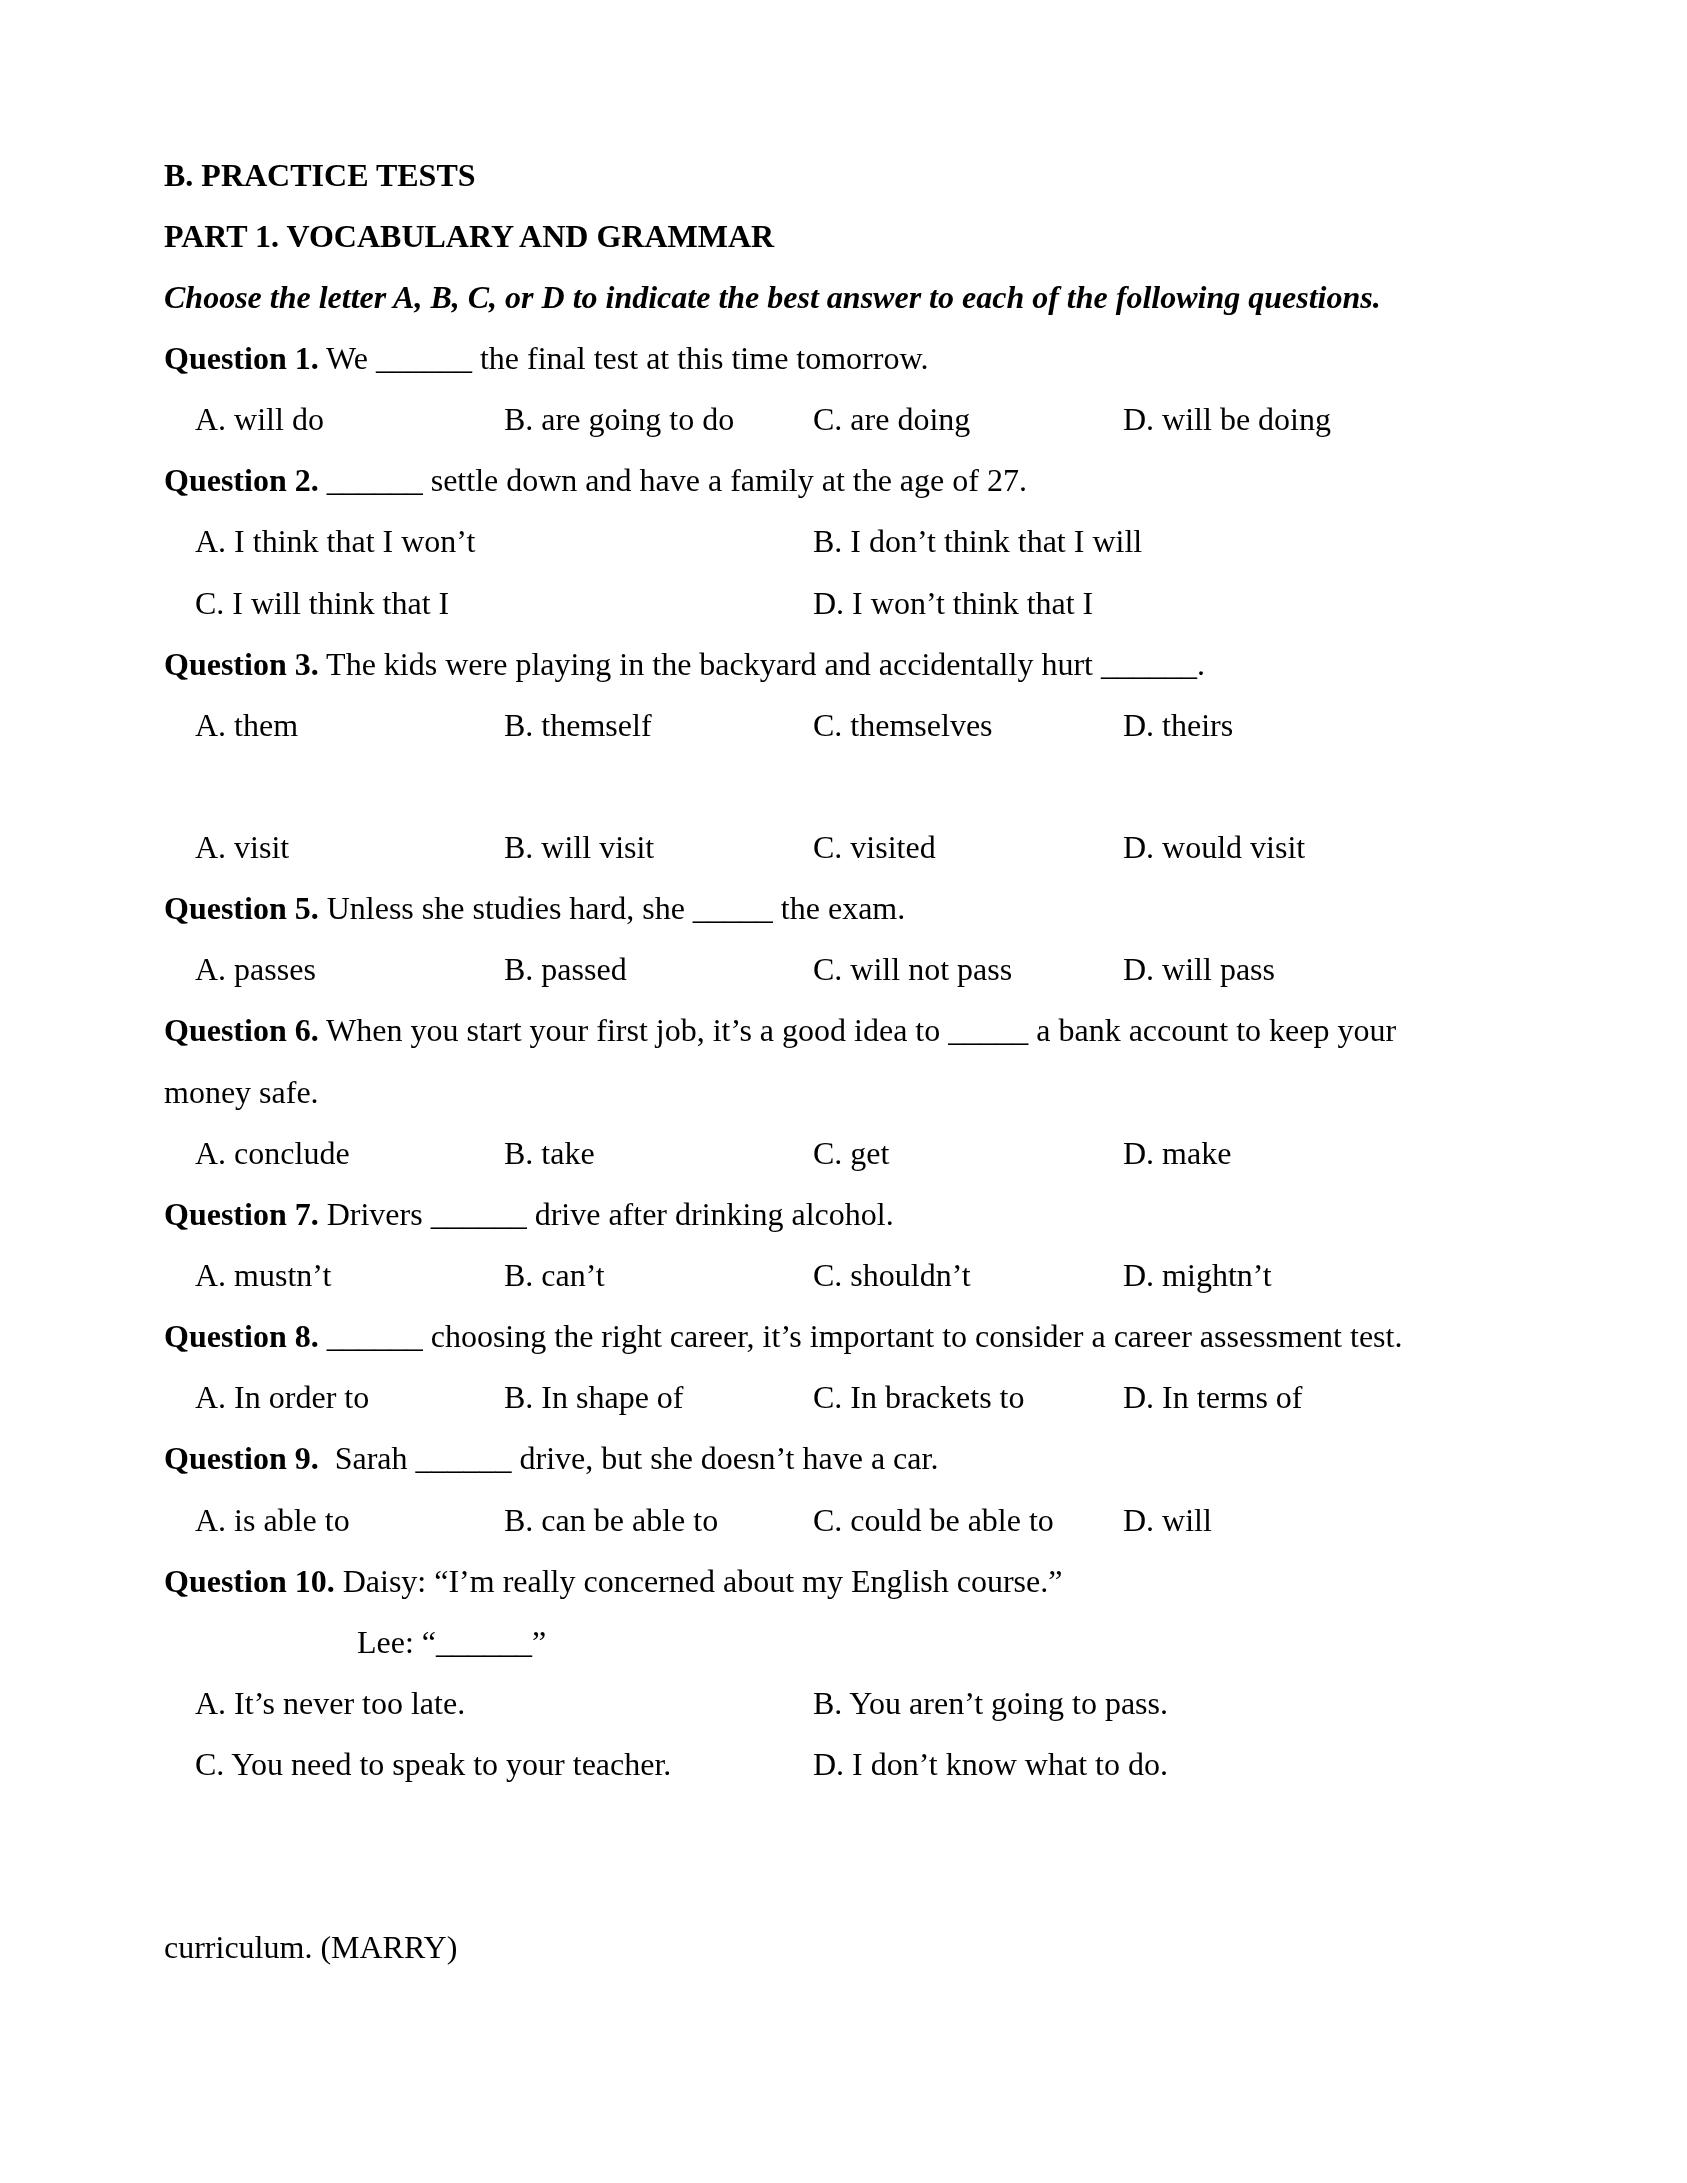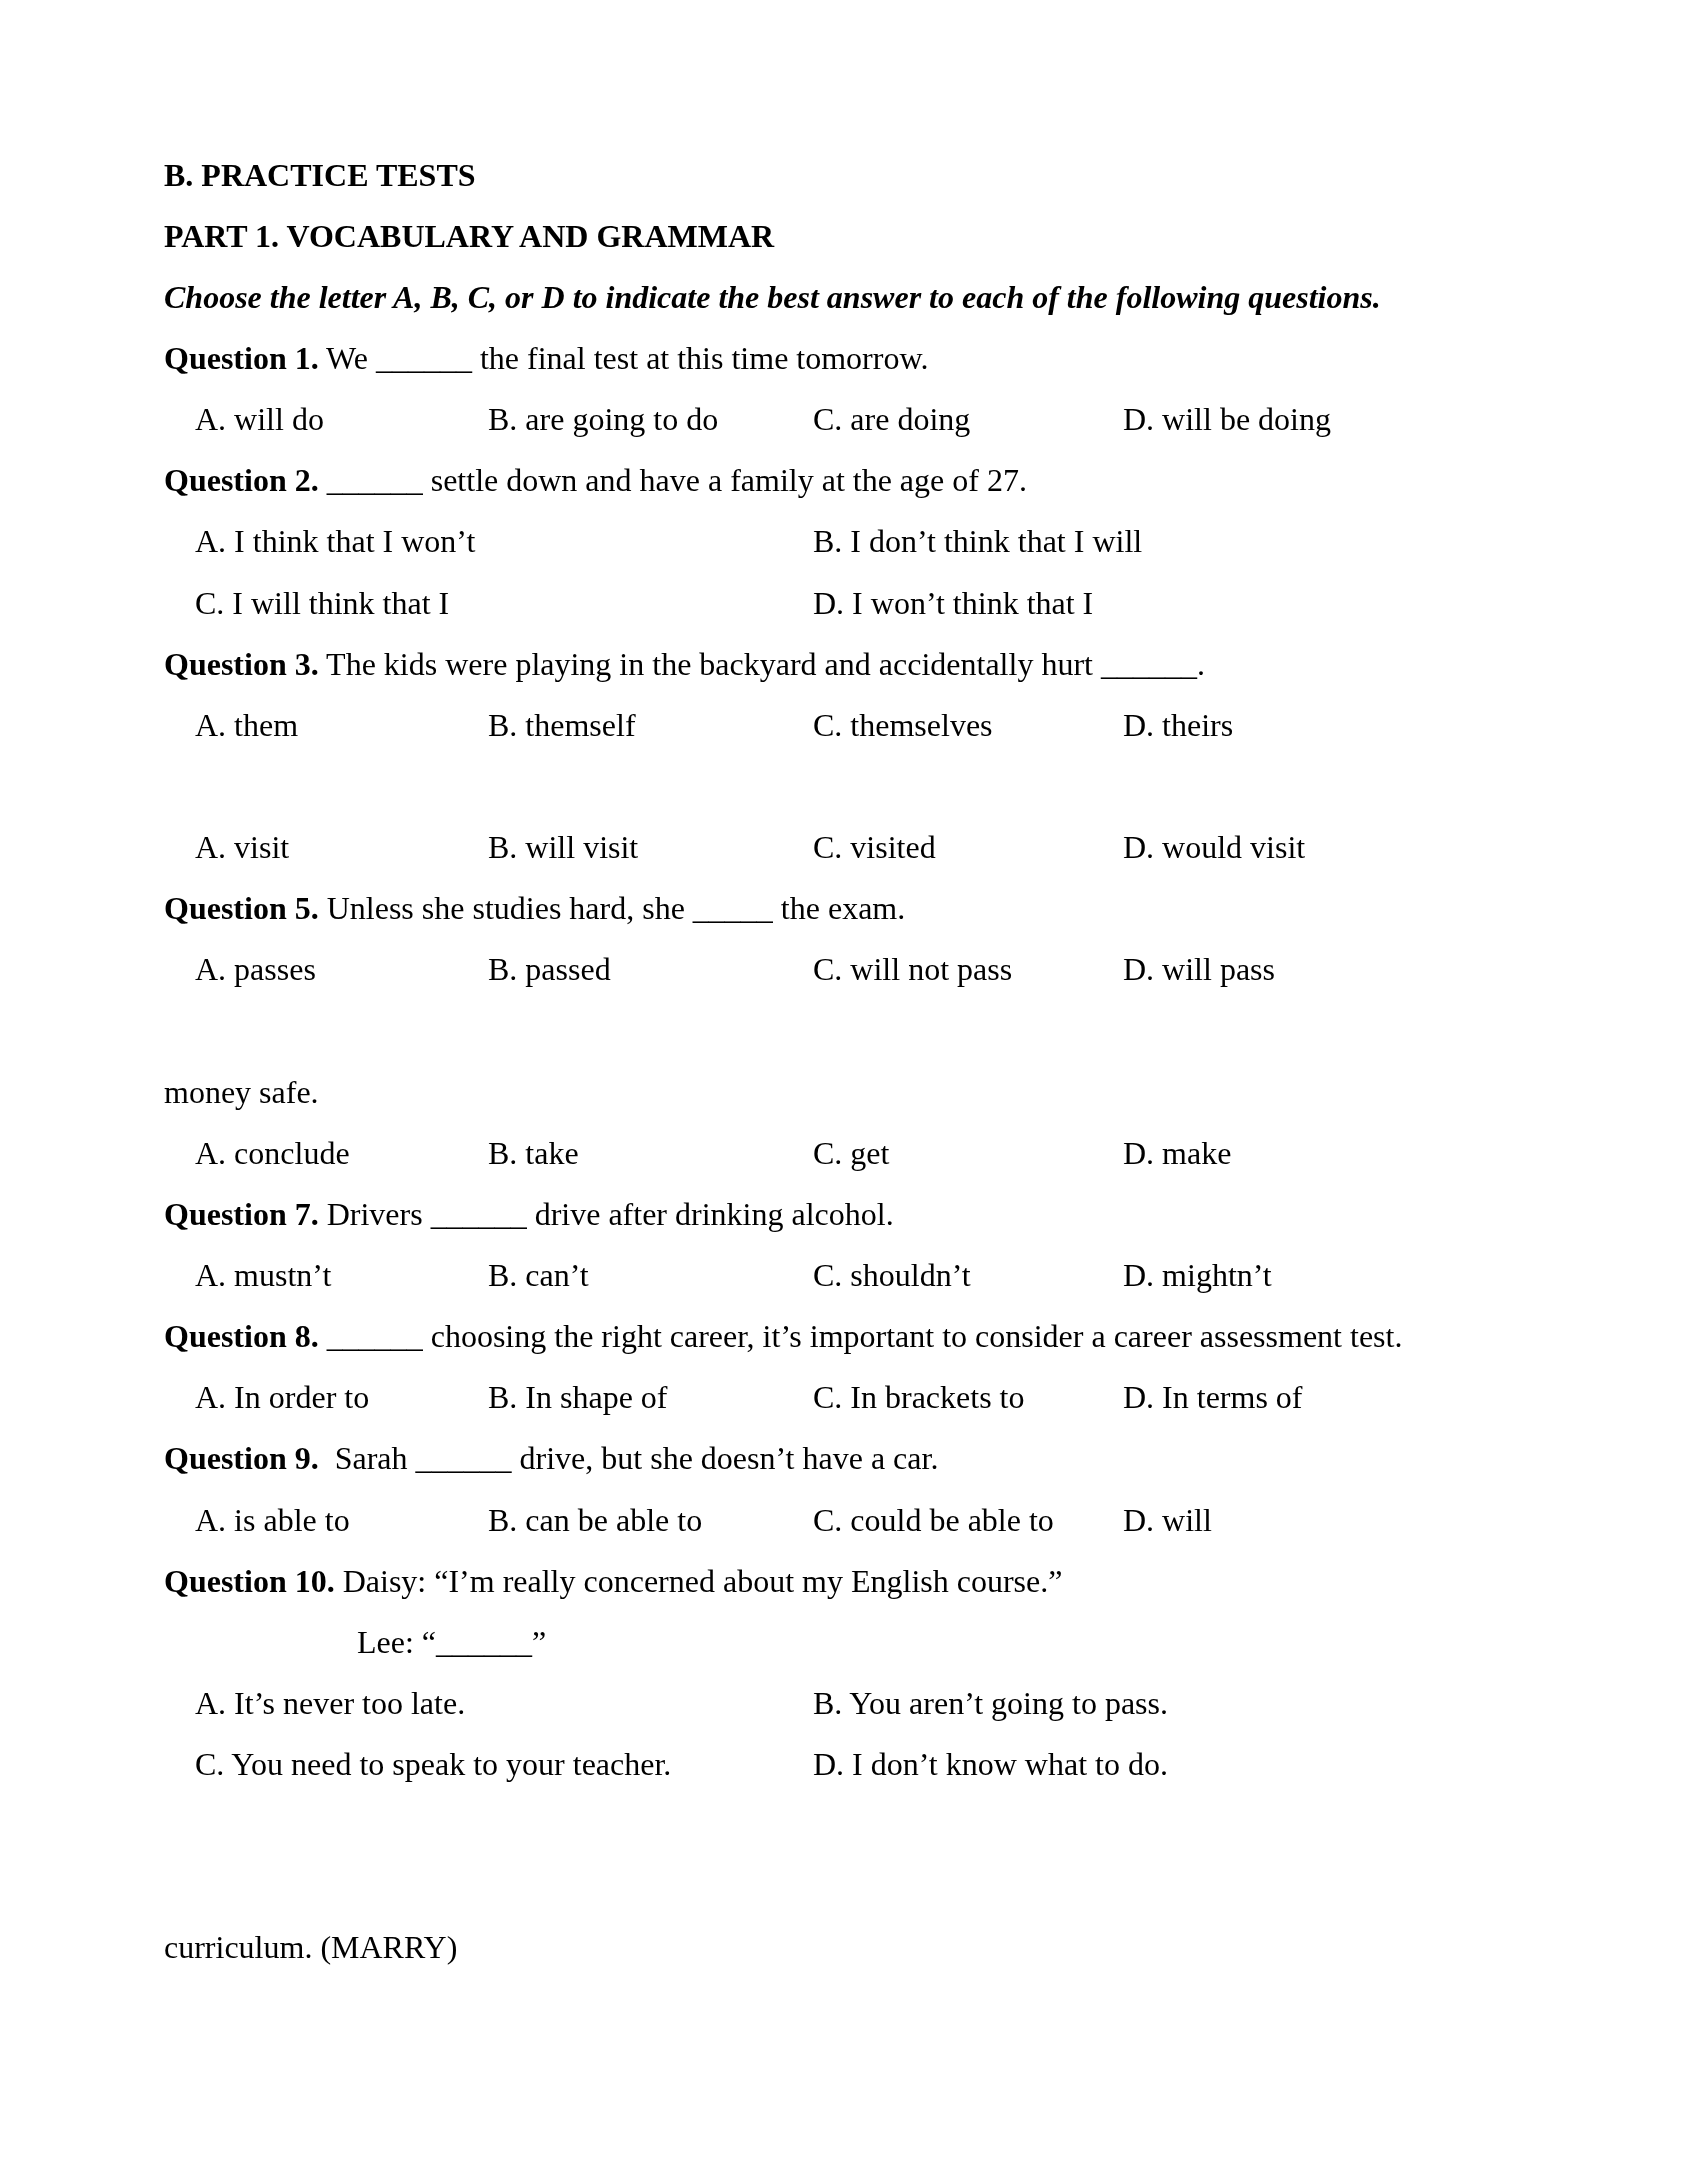--- a/index.html
+++ b/index.html
@@ -11,21 +11,21 @@
   }
   .page { position: absolute; left: 0; top: 0; width: 1687px; height: 2183px; }
   .line {
     position: absolute; left: 164px; white-space: pre;
     line-height: 38px; height: 38px;
   }
   .b { font-weight: bold; }
   .bi { font-weight: bold; font-style: italic; }
   .opt { position: absolute; white-space: pre; line-height: 38px; height: 38px; }
   .c1 { left: 195px; }
-  .c2 { left: 488px; text-align: center; }
+  .c2 { left: 504px; text-align: center; }
   .c3 { left: 813px; text-align: right; }
   .c4 { left: 1123px; }
   .justify { width: 1364px; text-align: justify; text-align-last: justify; }
   .justify span { white-space: normal; }
 </style>
 </head>
 <body>
 
 <div class="page">
 
@@ -55,20 +55,21 @@
   <div class="opt c2" style="top:828px">B. will visit</div>
   <div class="opt c3" style="top:828px">C. visited</div>
   <div class="opt c4" style="top:828px">D. would visit</div>
 
   <div class="line" style="top:889px"><span class="b">Question 5.</span><span> Unless she studies hard, she _____ the exam.</span></div>
   <div class="opt c1" style="top:950px">A. passes</div>
   <div class="opt c2" style="top:950px">B. passed</div>
   <div class="opt c3" style="top:950px">C. will not pass</div>
   <div class="opt c4" style="top:950px">D. will pass</div>
 
+  <div class="line" style="top:1011px"><span class="b">Question 6.</span><span> When you start your first job, it’s a good idea to _____ a bank account to keep your</span></div>
   <div class="line" style="top:1073px">money safe.</div>
   <div class="opt c1" style="top:1134px">A. conclude</div>
   <div class="opt c2" style="top:1134px">B. take</div>
   <div class="opt c3" style="top:1134px">C. get</div>
   <div class="opt c4" style="top:1134px">D. make</div>
 
   <div class="line" style="top:1195px"><span class="b">Question 7.</span><span> Drivers ______ drive after drinking alcohol.</span></div>
   <div class="opt c1" style="top:1256px">A. mustn’t</div>
   <div class="opt c2" style="top:1256px">B. can’t</div>
   <div class="opt c3" style="top:1256px">C. shouldn’t</div>

